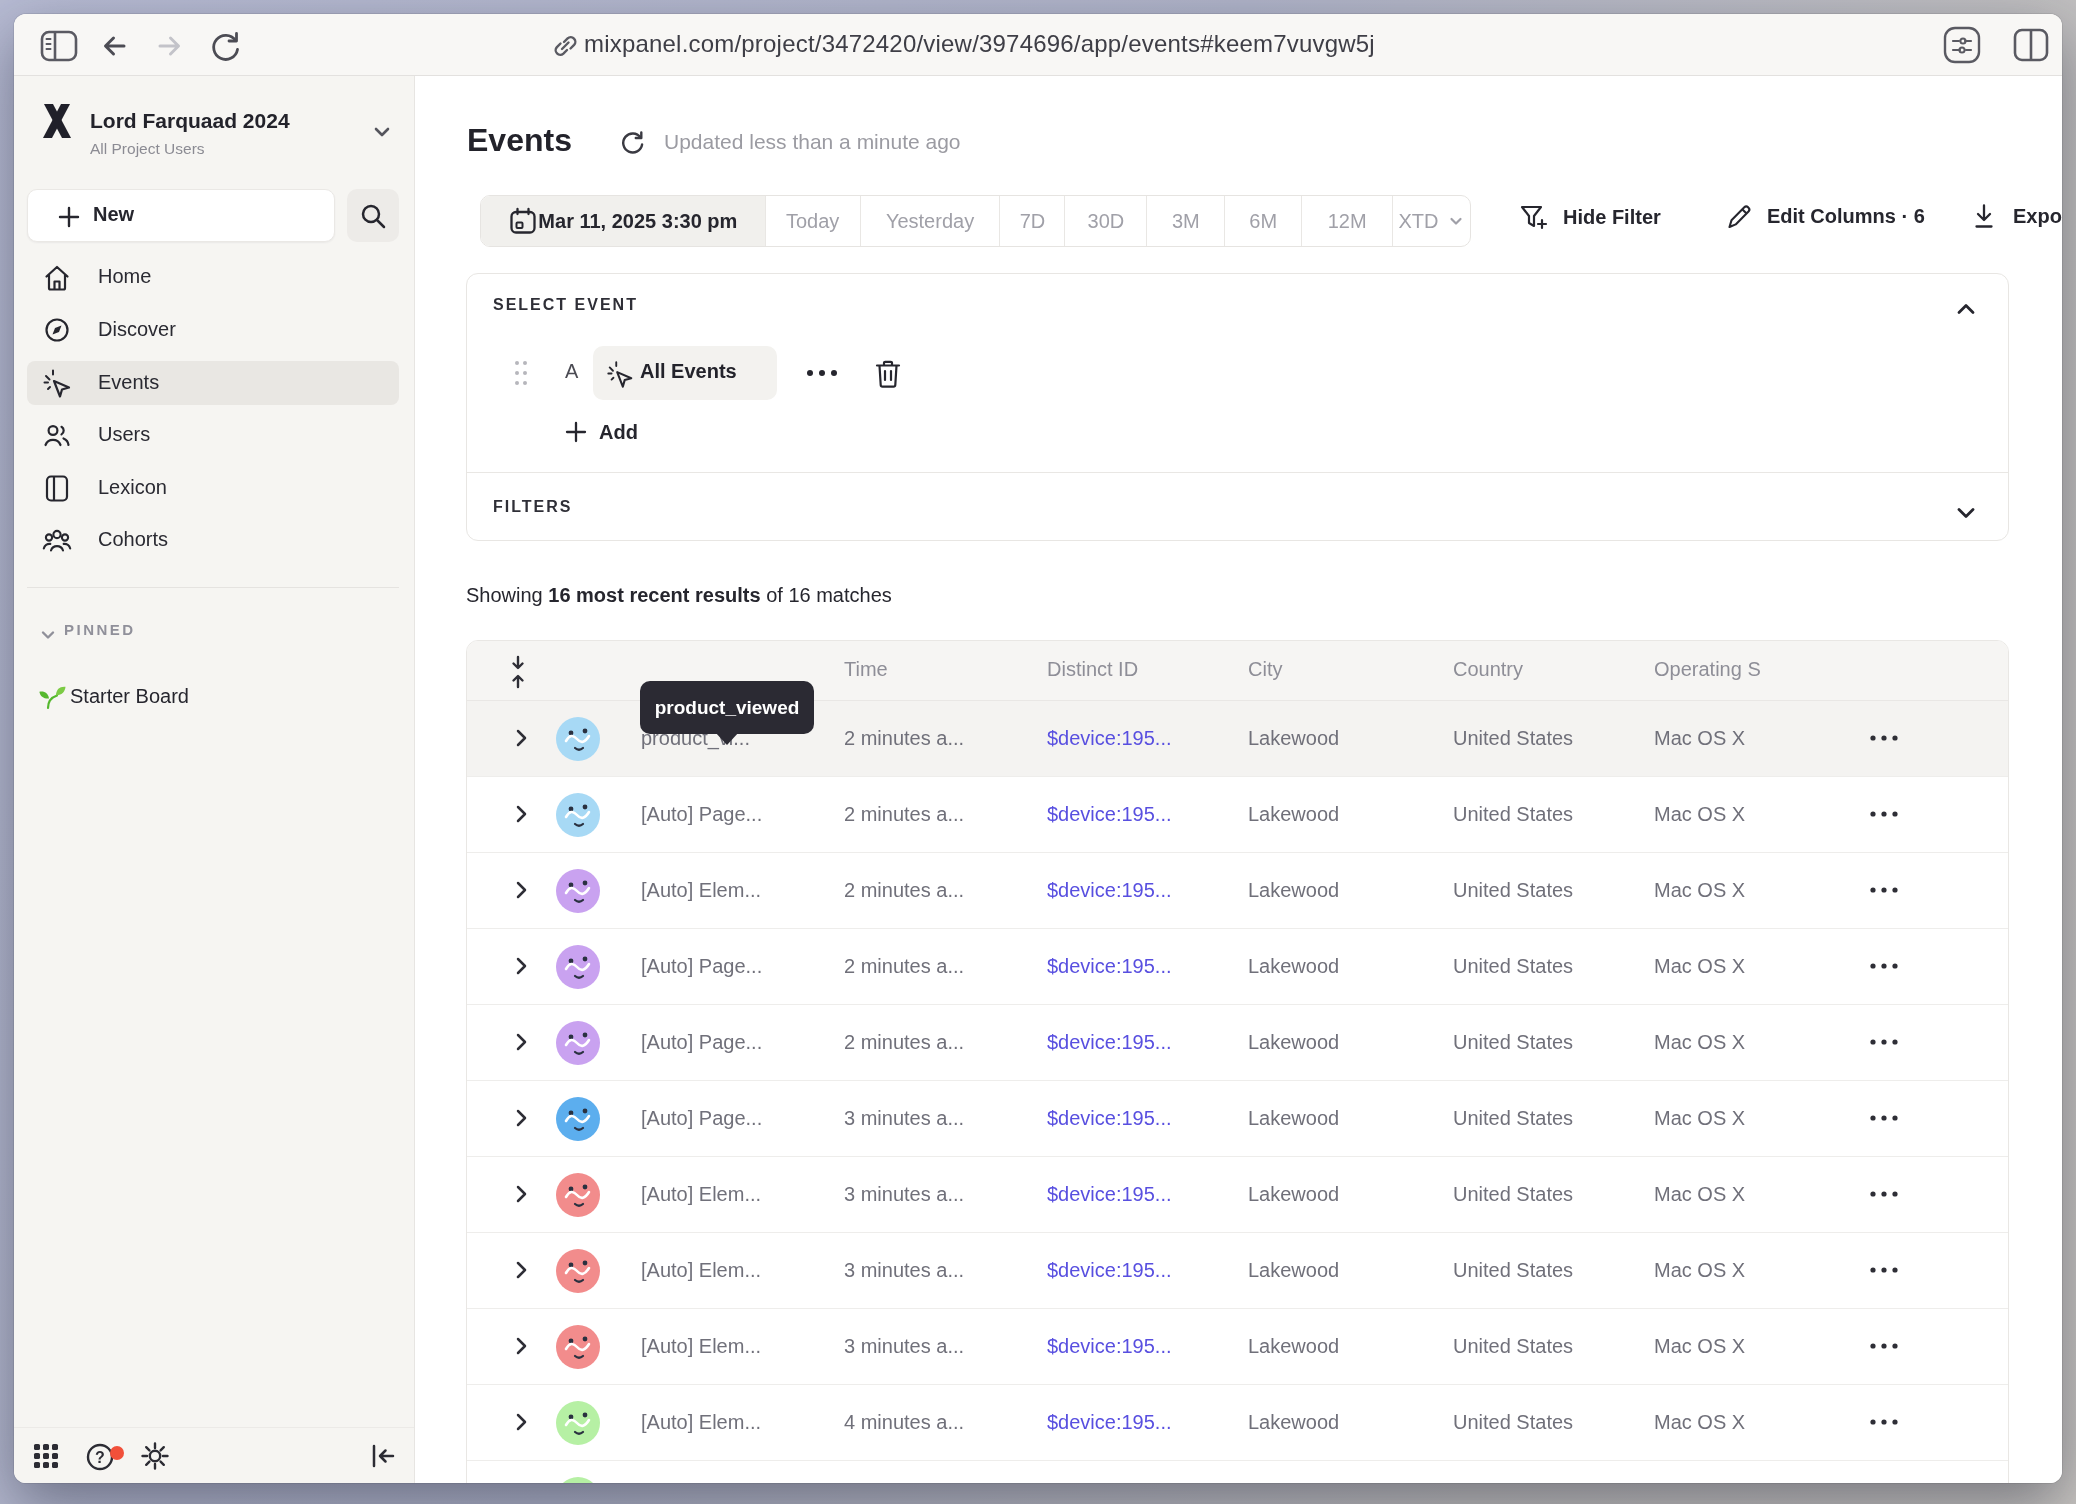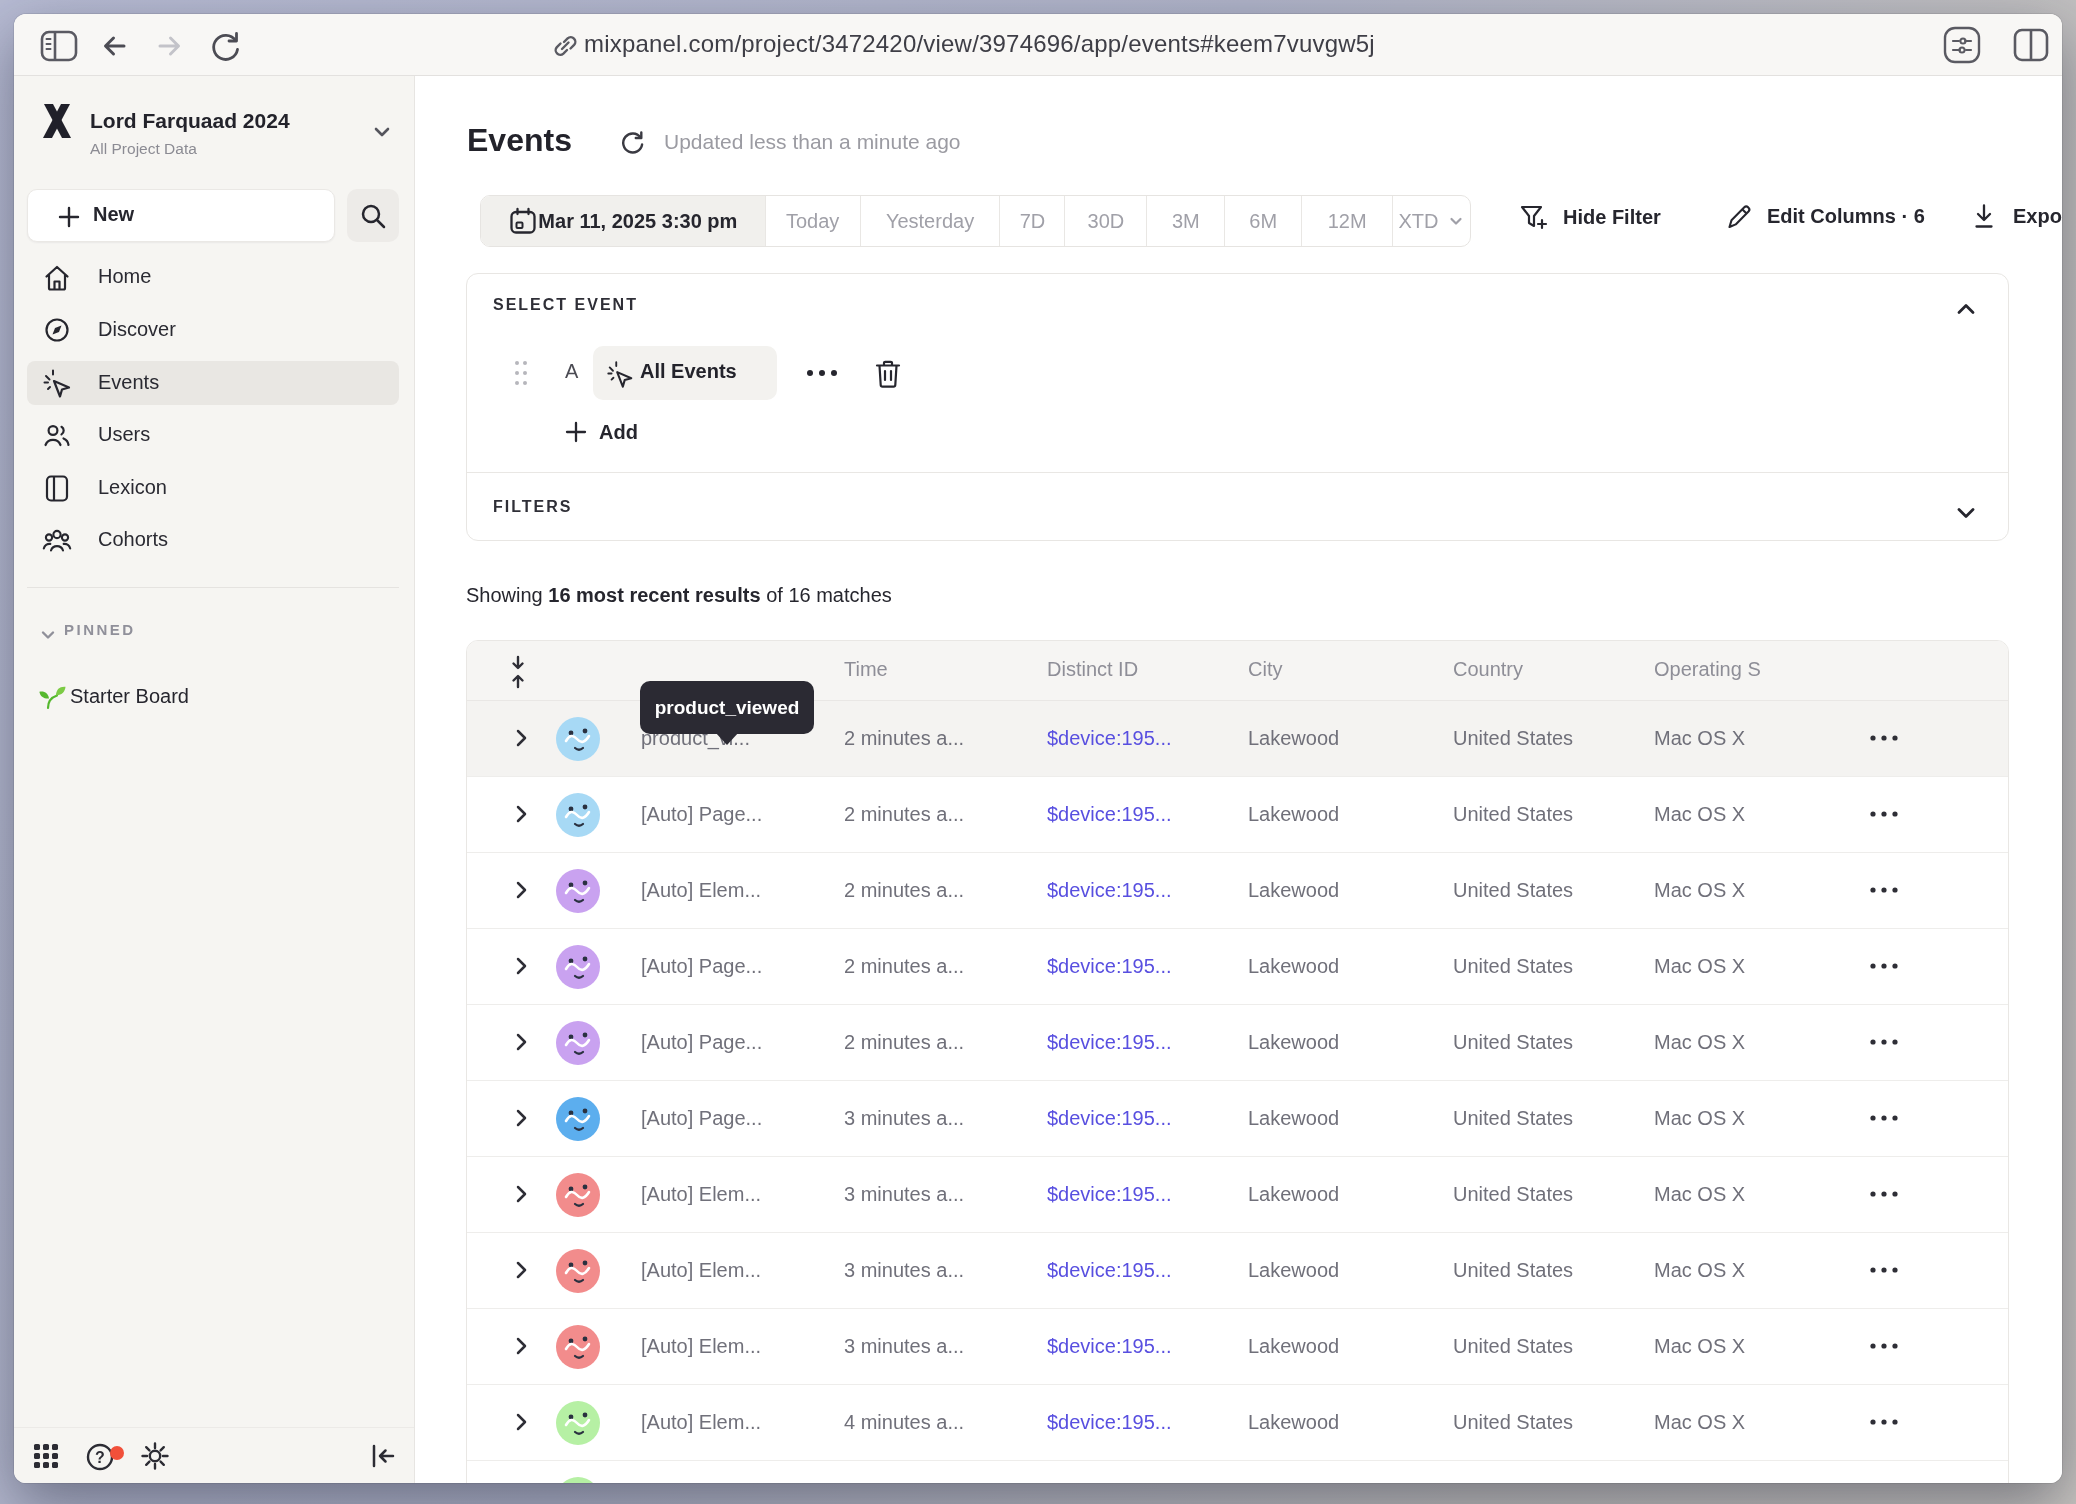--- a/index.html
+++ b/index.html
@@ -130,21 +130,21 @@
       <path d="M19 3 v30" stroke="#5a5a62" stroke-width="2.6"></path>
     </svg>
   </div>
 
   <div class="sidebar">
     <svg style="position:absolute;left:26px;top:26px" width="34" height="38" viewBox="0 0 34 38">
       <path d="M4 2 h9 L31 36 h-9 Z" fill="#20202a"></path>
       <path d="M30 2 h-9 L3 36 h9 Z" fill="#20202a"></path>
     </svg>
     <span class="proj-name">Lord Farquaad 2024</span>
-    <span class="proj-sub">All Project Data</span>
+    <span class="proj-sub">All Project Users</span>
     <svg style="position:absolute;left:356px;top:44px" width="24" height="24" viewBox="0 0 24 24">
       <path d="M6 9 l6 6 6-6" fill="none" stroke="#55555d" stroke-width="2.6" stroke-linecap="round" stroke-linejoin="round"></path>
     </svg>
 
     <div class="newbtn">
       <svg style="position:absolute;left:28px;top:14px" width="26" height="26" viewBox="0 0 26 26">
         <path d="M13 4 v18 M4 13 h18" stroke="#26262e" stroke-width="2.4" stroke-linecap="round"></path>
       </svg>
       <span>New</span>
     </div>

